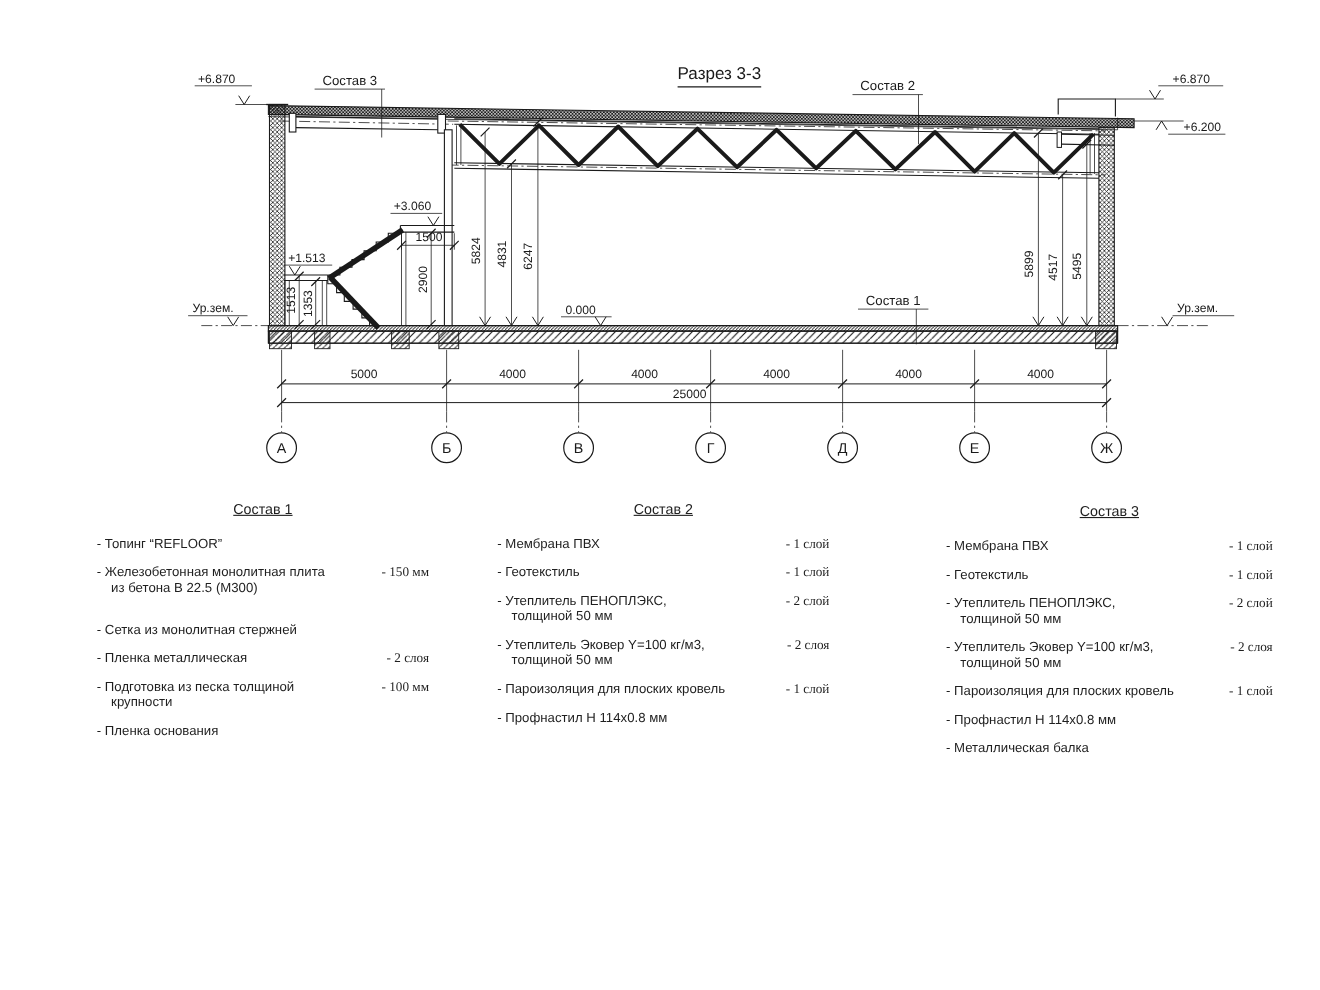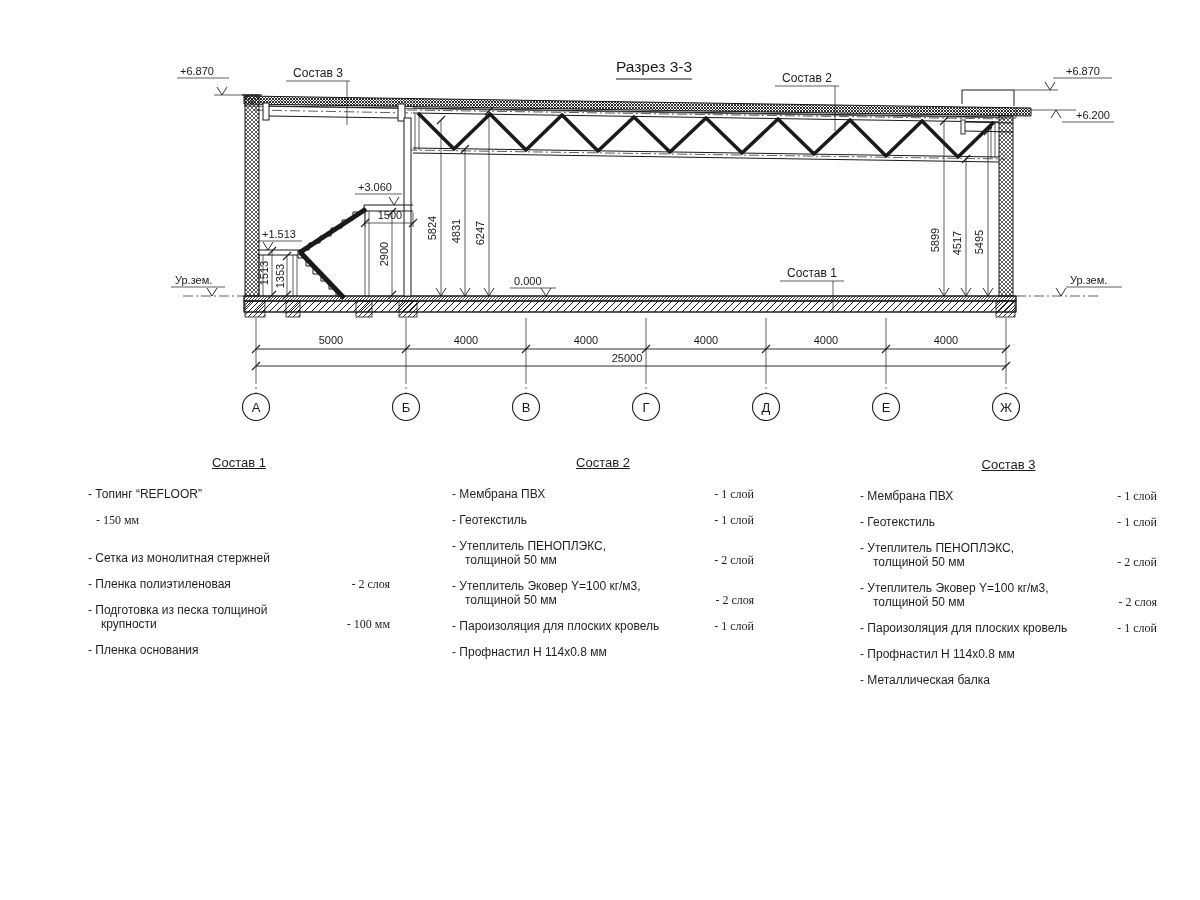--- a/index.html
+++ b/index.html
@@ -8,21 +8,21 @@
   svg{position:absolute;left:0;top:0;}
   svg line,svg path,svg polyline,svg polygon,svg rect,svg circle{stroke:#1a1a1a;}
   .d{font:11px "Liberation Sans",sans-serif;fill:#1a1a1a;}
   .lb{font:12px "Liberation Sans",sans-serif;fill:#1a1a1a;}
   .ax{font:13px "Liberation Sans",sans-serif;fill:#1a1a1a;}
   .tt{font:15.5px "Liberation Sans",sans-serif;fill:#1a1a1a;}
   .thin{stroke-width:.7;}
   .dashdot{stroke-width:.7;stroke-dasharray:10 3 2 3;}
   .list{position:absolute;font:12px "Liberation Sans",sans-serif;color:#1f1f1f;line-height:14px;}
   .list-title{text-align:center;font-size:13px;text-decoration:underline;margin:0 0 17px 0;}
-  .li{display:flex;align-items:flex-end;margin-bottom:12px;}
+  .li{display:flex;align-items:flex-start;margin-bottom:12px;}
   .li-t{white-space:pre-line;padding-left:13px;text-indent:-13px;flex:1 1 auto;}
   .li-v{white-space:nowrap;margin-left:8px;font-family:Liberation Serif, serif;}
   .gap-lg{margin-bottom:24px;}
 </style>
 </head>
 <body>
 
 <div class="page">
 
 <svg width="1200" height="448" viewBox="0 0 1200 448">
@@ -320,27 +320,29 @@
     <text class="ax" x="1006" y="412" text-anchor="middle">Ж</text>
   </g>
 </svg>
 
 <div class="list" id="list1" style="left:88px;top:456px;width:302px;">
   <div class="list-title">Состав 1</div>
   <div class="li">
     <div class="li-t">- Топинг “REFLOOR”</div>
   </div>
   <div class="li gap-lg">
+    <div class="li-t">- Железобетонная  монолитная плита
+из бетона В 22.5 (М300)</div>
     <div class="li-v">- 150 мм</div>
   </div>
   <div class="li">
     <div class="li-t">- Сетка из монолитная стержней</div>
   </div>
   <div class="li">
-    <div class="li-t">- Пленка полиэтиленовая</div>
+    <div class="li-t">- Пленка металлическая</div>
     <div class="li-v">- 2 слоя</div>
   </div>
   <div class="li">
     <div class="li-t">- Подготовка из песка толщиной
 крупности</div>
     <div class="li-v">- 100 мм</div>
   </div>
   <div class="li">
     <div class="li-t">- Пленка основания</div>
   </div>

